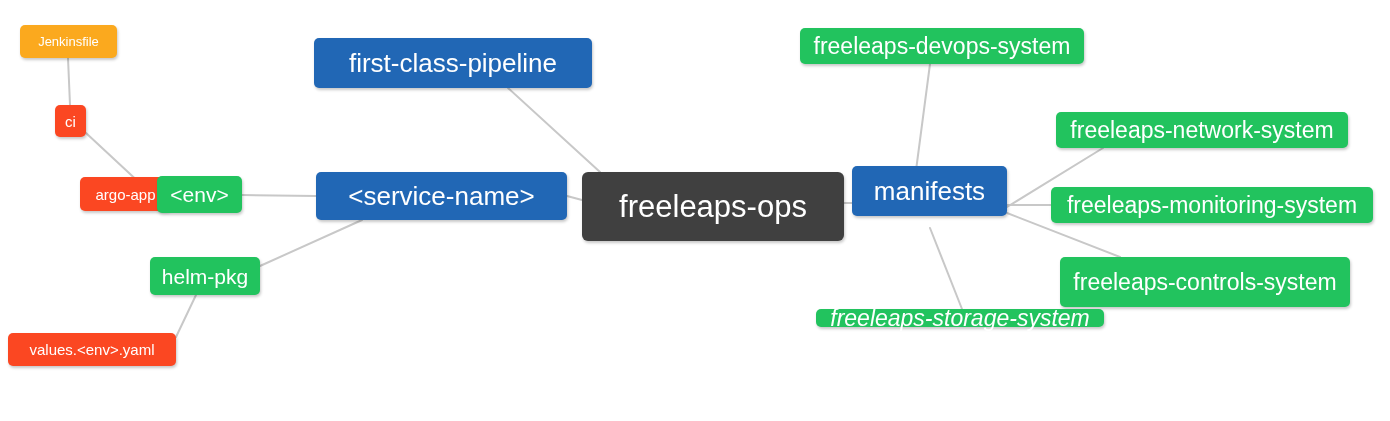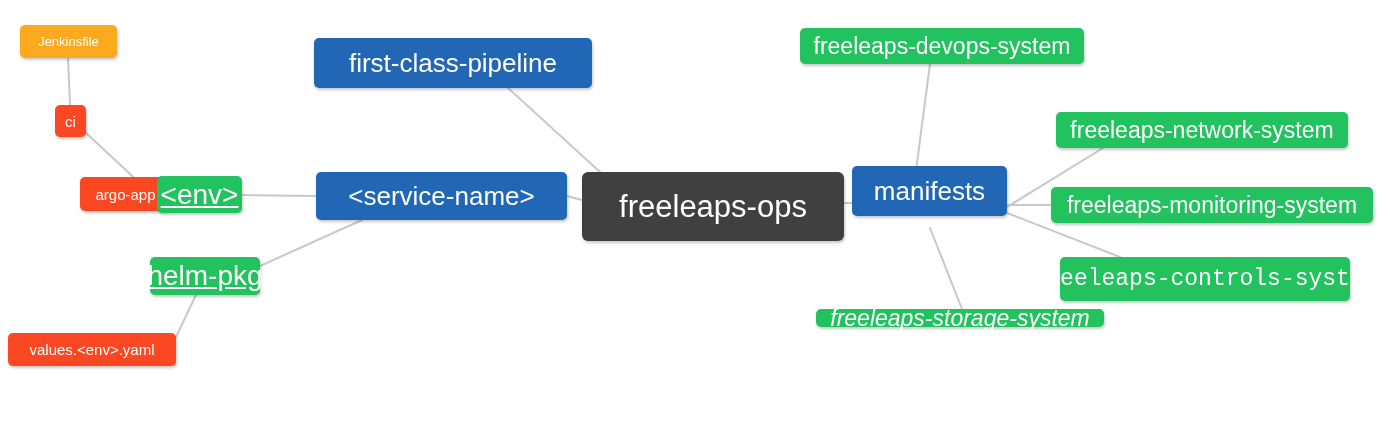--- a/index.html
+++ b/index.html
@@ -47,21 +47,21 @@
     font-size: 31px;
     border-radius: 6px;
   }
   .node.blue   { background: #2167b5; }
   .node.green  { background: #22c35e; }
   .node.red    { background: #fb4722; }
   .node.orange { background: #fba91e; }
 
   .sz-xl { font-size: 31px; }
   .sz-lg { font-size: 26px; }
-  .sz-md { font-size: 28px; text-decoration: underline; }
+  .sz-md { font-size: 21px; }
   .sz-sm { font-size: 23px; }
   .sz-xs { font-size: 15px; text-align: right; }
   .sz-xxs { font-size: 13px; }
 </style>
 </head>
 <body>
 
 <div id="mindmap">
   <svg id="edge-layer" viewBox="0 0 1390 421" width="1390" height="421" aria-hidden="true">
       <path d="M 68,58 L 70,105" stroke="#c8c8c8" stroke-width="2" fill="none" stroke-linecap="round"></path>
@@ -112,20 +112,20 @@
       </div>
       <div class="node green sz-sm" style="left: 800px; top: 28px; width: 284px; height: 36px;">
         <span>freeleaps-devops-system</span>
       </div>
       <div class="node green sz-sm" style="left: 1056px; top: 112px; width: 292px; height: 36px;">
         <span>freeleaps-network-system</span>
       </div>
       <div class="node green sz-sm" style="left: 1051px; top: 187px; width: 322px; height: 36px;">
         <span>freeleaps-monitoring-system</span>
       </div>
-      <div class="node green sz-sm" style="left: 1060px; top: 257px; width: 290px; height: 44px; font-family: Liberation Mono, monospace;">
+      <div class="node green sz-sm" style="left: 1060px; top: 257px; width: 290px; height: 50px;">
         <span>freeleaps-controls-system</span>
       </div>
       <div class="node green sz-sm" style="left: 816px; top: 309px; width: 288px; height: 18px; font-style: italic;">
         <span>freeleaps-storage-system</span>
       </div>
     </div>
 </div>
 
 </body></html>

